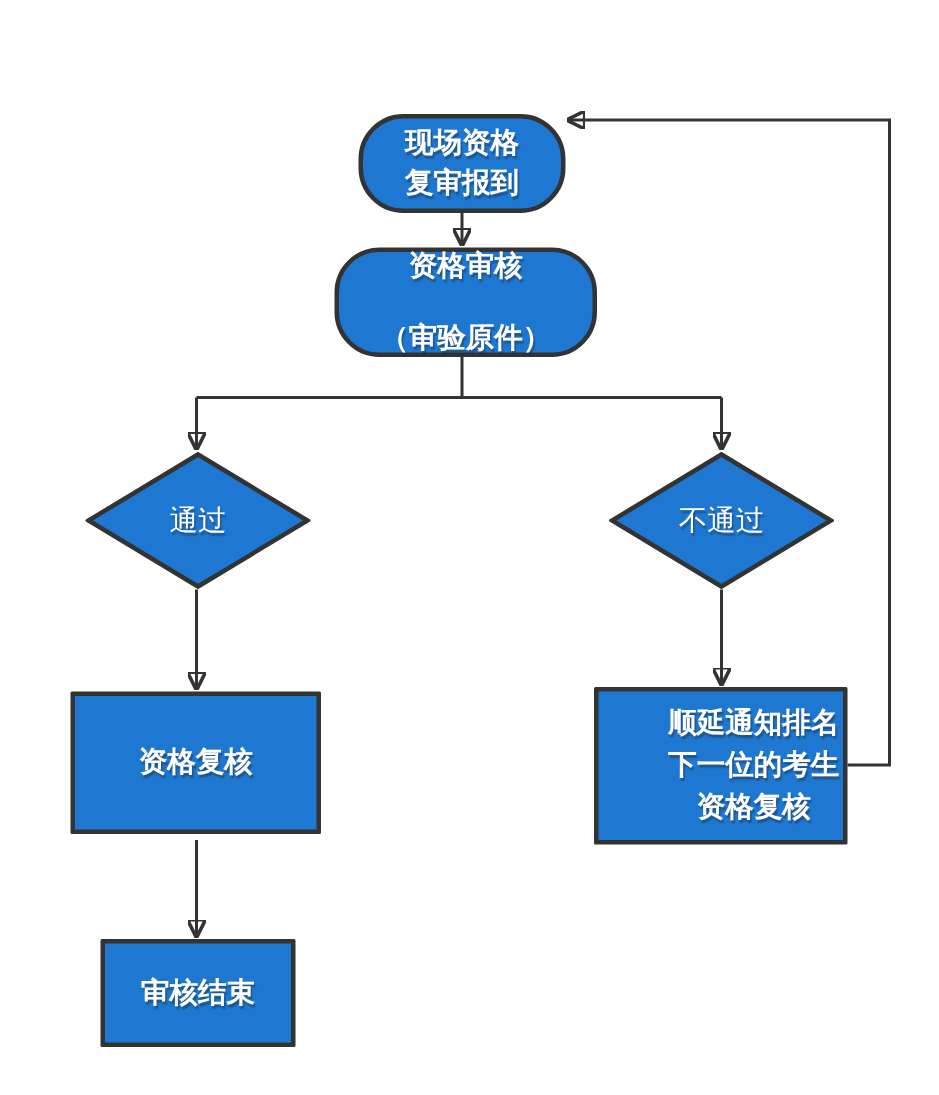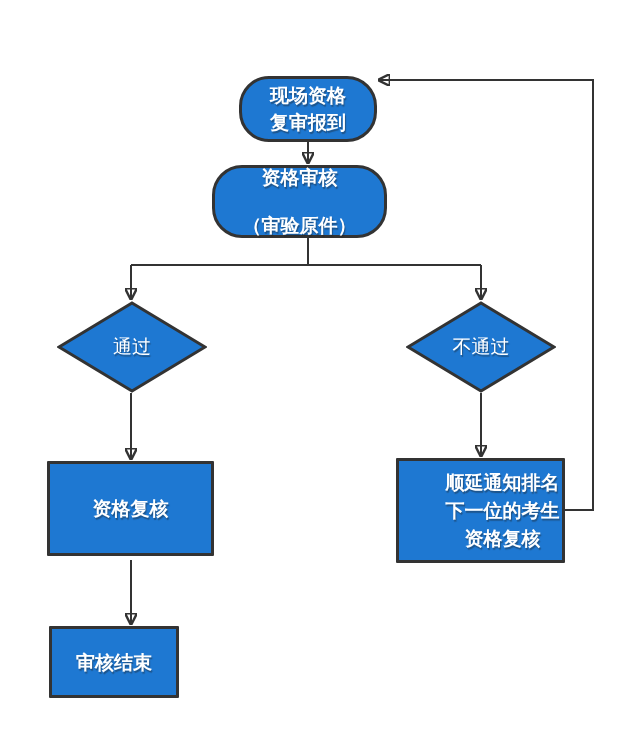--- a/index.html
+++ b/index.html
@@ -38,23 +38,23 @@
     font-weight: bold;
     font-size: 19px;
     line-height: 27px;
     text-align: center;
     text-shadow: 1px 2px 1px rgba(30,30,30,0.40);
   }
   .node.rounded { border-radius: 30px; }
   .node.rect    { border-radius: 1px; }
 
   .node-start   { left: 239px; top: 48px;  width: 138px; height: 66px; margin-top: 28px; }
-  .node-review  { left: 212px; top: 165px; width: 175px; height: 73px; gap: 21px; }
+  .node-review  { left: 223px; top: 165px; width: 175px; height: 73px; gap: 21px; }
   .node-recheck { left: 47px;  top: 461px; width: 167px; height: 95px; }
-  .node-finish  { left: 49px;  top: 626px; width: 130px; height: 72px; }
+  .node-finish  { left: 67px;  top: 626px; width: 130px; height: 72px; }
   .node-notify  { left: 396px; top: 458px; width: 169px; height: 105px; line-height: 28px; padding-left: 44px; }
 
   .diamond-wrap {
     position: absolute;
     width: 150px;
     height: 92px;
     background: transparent;
     border: none;
   }
   .diamond-pass { left: 57px;  top: 301px; }

